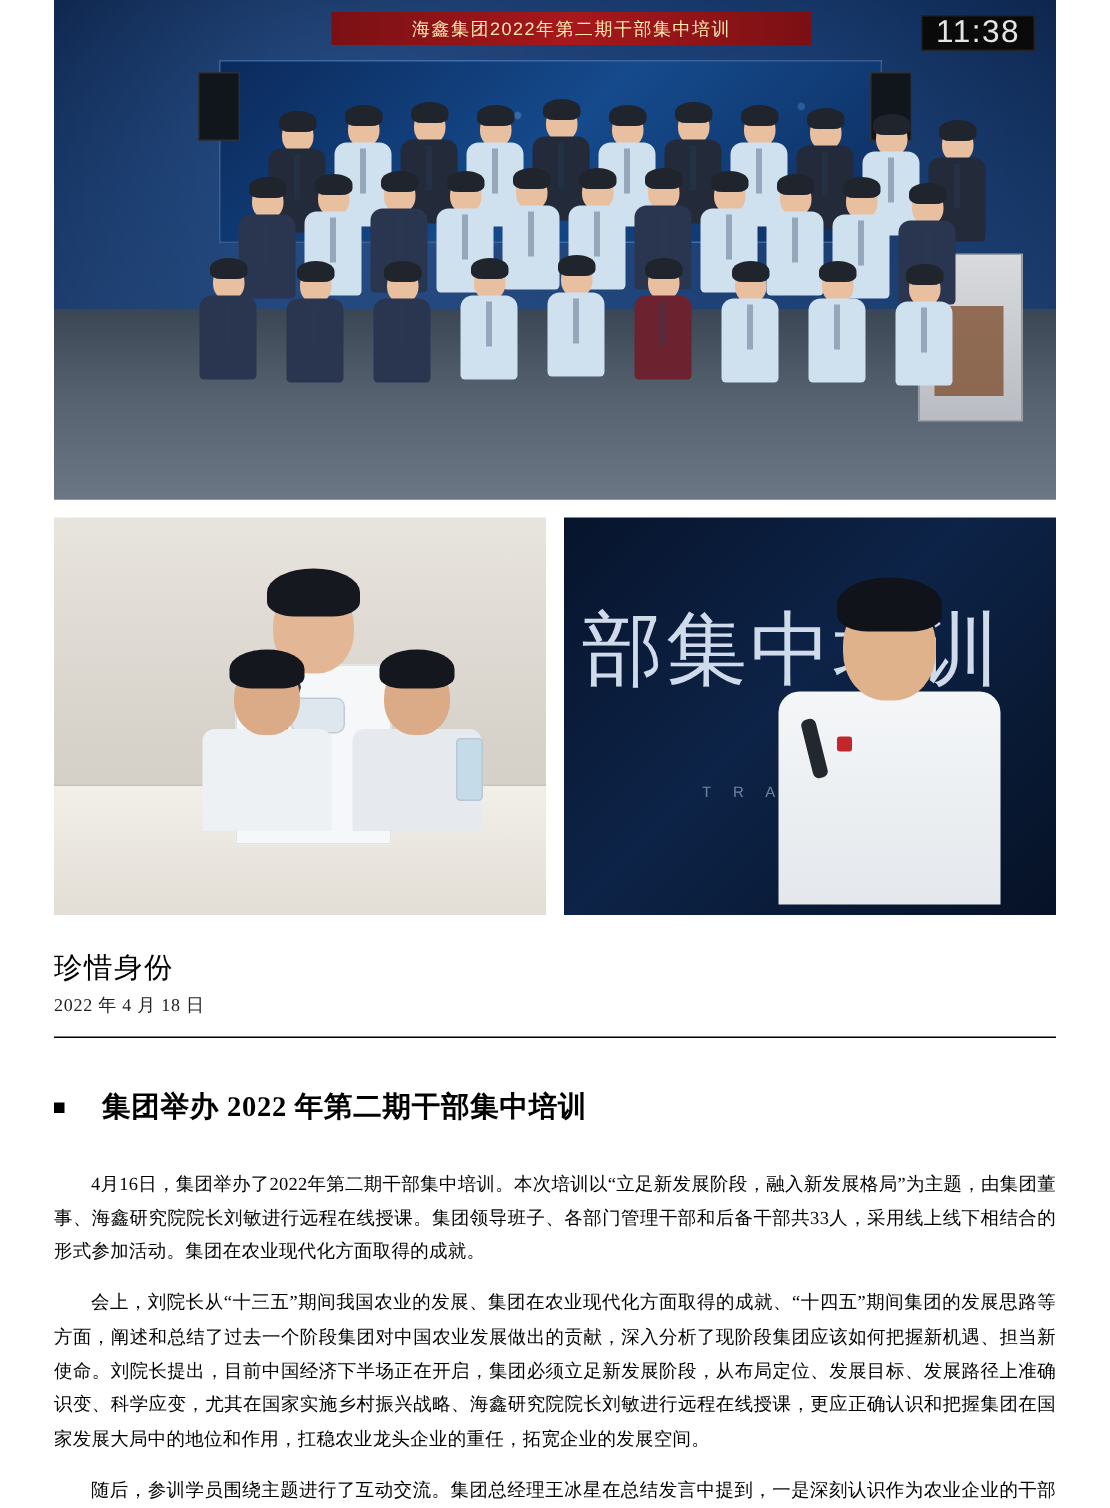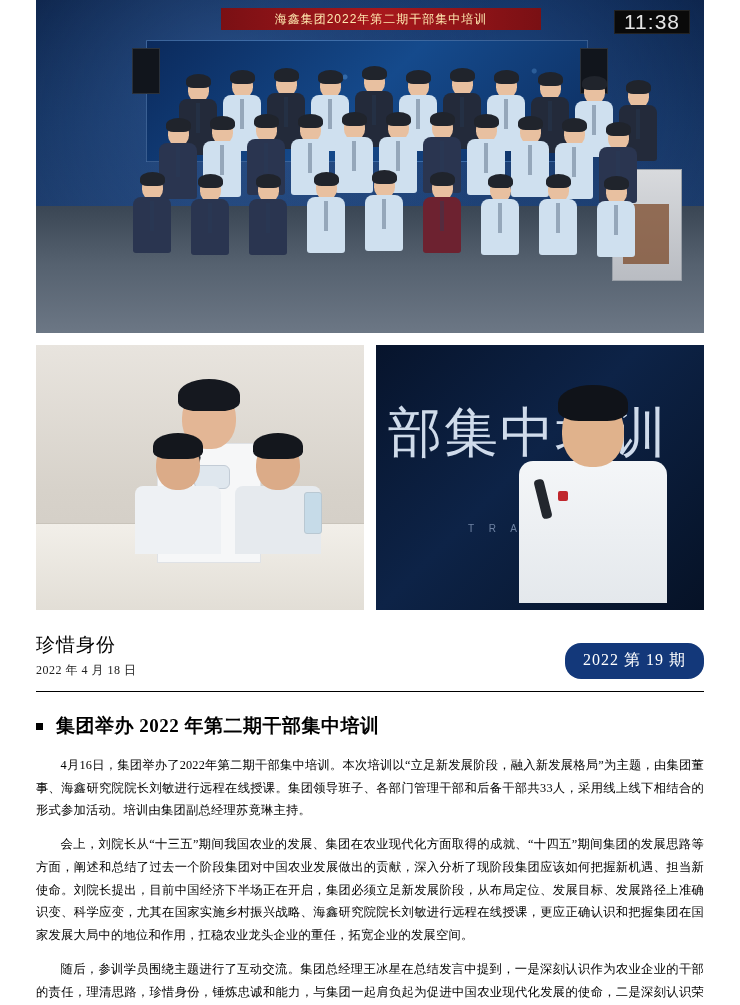--- a/index.html
+++ b/index.html
@@ -315,21 +315,21 @@
     align-items: center;
     gap: 9px;
     margin-top: 17px;
   }
   .headline .bullet {
     width: 7px; height: 7px;
     background: #000;
     display: inline-block;
   }
   .headline h1 {
-    margin: 4px;
+    margin: 16px;
     font-size: 19px;
     font-weight: bold;
     letter-spacing: .5px;
   }
   .body-text p {
     margin: 11px 0 0;
     font-size: 12.3px;
     line-height: 1.85;
     text-align: justify;
     text-indent: 2em;
@@ -514,28 +514,27 @@
         <div class="body"></div>
       </div>
     </div>
   </div>
 
   <div class="masthead">
     <div>
       <div class="dept">珍惜身份</div>
       <div class="issue-date">2022 年 4 月 18 日</div>
     </div>
-    <div class="issue-badge">2022  第 19 期</div>
   </div>
   <div class="rule"></div>
 
   <div class="headline">
     <span class="bullet"></span>
     <h1>集团举办 2022 年第二期干部集中培训</h1>
   </div>
 
   <div class="body-text">
-    <p>4月16日，集团举办了2022年第二期干部集中培训。本次培训以“立足新发展阶段，融入新发展格局”为主题，由集团董事、海鑫研究院院长刘敏进行远程在线授课。集团领导班子、各部门管理干部和后备干部共33人，采用线上线下相结合的形式参加活动。培训由集团副总经理苏竟琳主持。</p>
+    <p>4月16日，集团举办了2022年第二期干部集中培训。本次培训以“立足新发展阶段，融入新发展格局”为主题，由集团董事、海鑫研究院院长刘敏进行远程在线授课。集团领导班子、各部门管理干部和后备干部共33人，采用线上线下相结合的形式参加活动。集团在农业现代化方面取得的成就。</p>
     <p>会上，刘院长从“十三五”期间我国农业的发展、集团在农业现代化方面取得的成就、“十四五”期间集团的发展思路等方面，阐述和总结了过去一个阶段集团对中国农业发展做出的贡献，深入分析了现阶段集团应该如何把握新机遇、担当新使命。刘院长提出，目前中国经济下半场正在开启，集团必须立足新发展阶段，从布局定位、发展目标、发展路径上准确识变、科学应变，尤其在国家实施乡村振兴战略、海鑫研究院院长刘敏进行远程在线授课，更应正确认识和把握集团在国家发展大局中的地位和作用，扛稳农业龙头企业的重任，拓宽企业的发展空间。</p>
     <p>随后，参训学员围绕主题进行了互动交流。集团总经理王冰星在总结发言中提到，一是深刻认识作为农业企业的干部的责任，理清思路，珍惜身份，锤炼忠诚和能力，与集团一起肩负起为促进中国农业现代化发展的使命，二是深刻认识荣誉和艰辛塑造了集团发展的底蕴，形成了集团在资产、资源、经验和模式上的沉淀和积累，如今进入集团化发展的第三个阶段，要强化运营管理的能力，有目标、有定力、更高效，夯实规模，提升效益，在发展中迎来新的更大的跨越。</p>
   </div>
 
 </div>
 
 </body></html>

